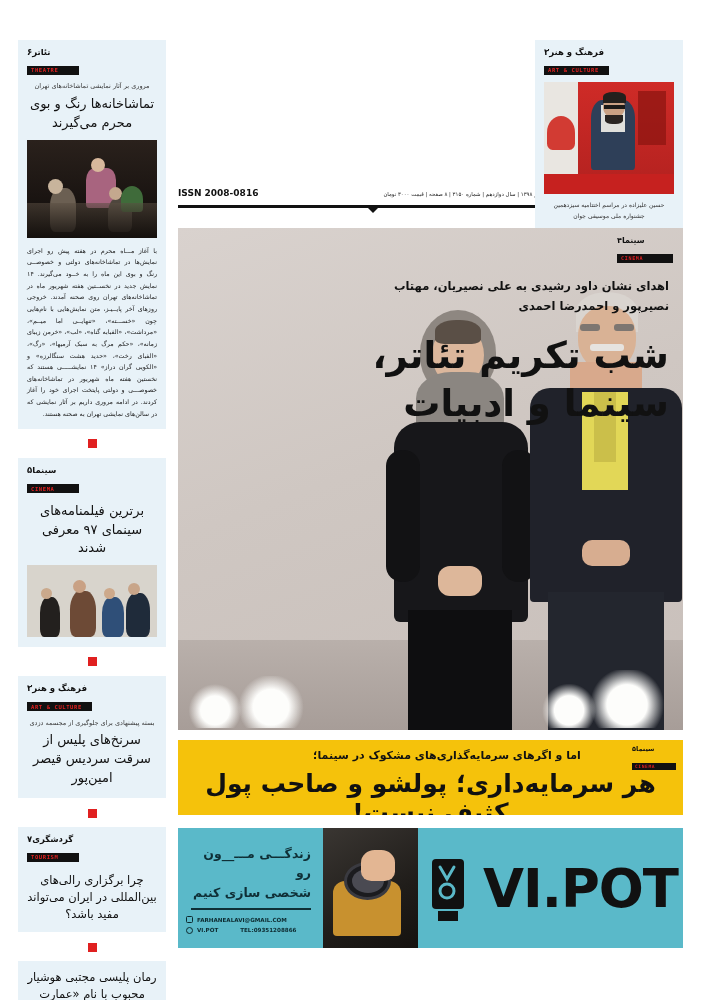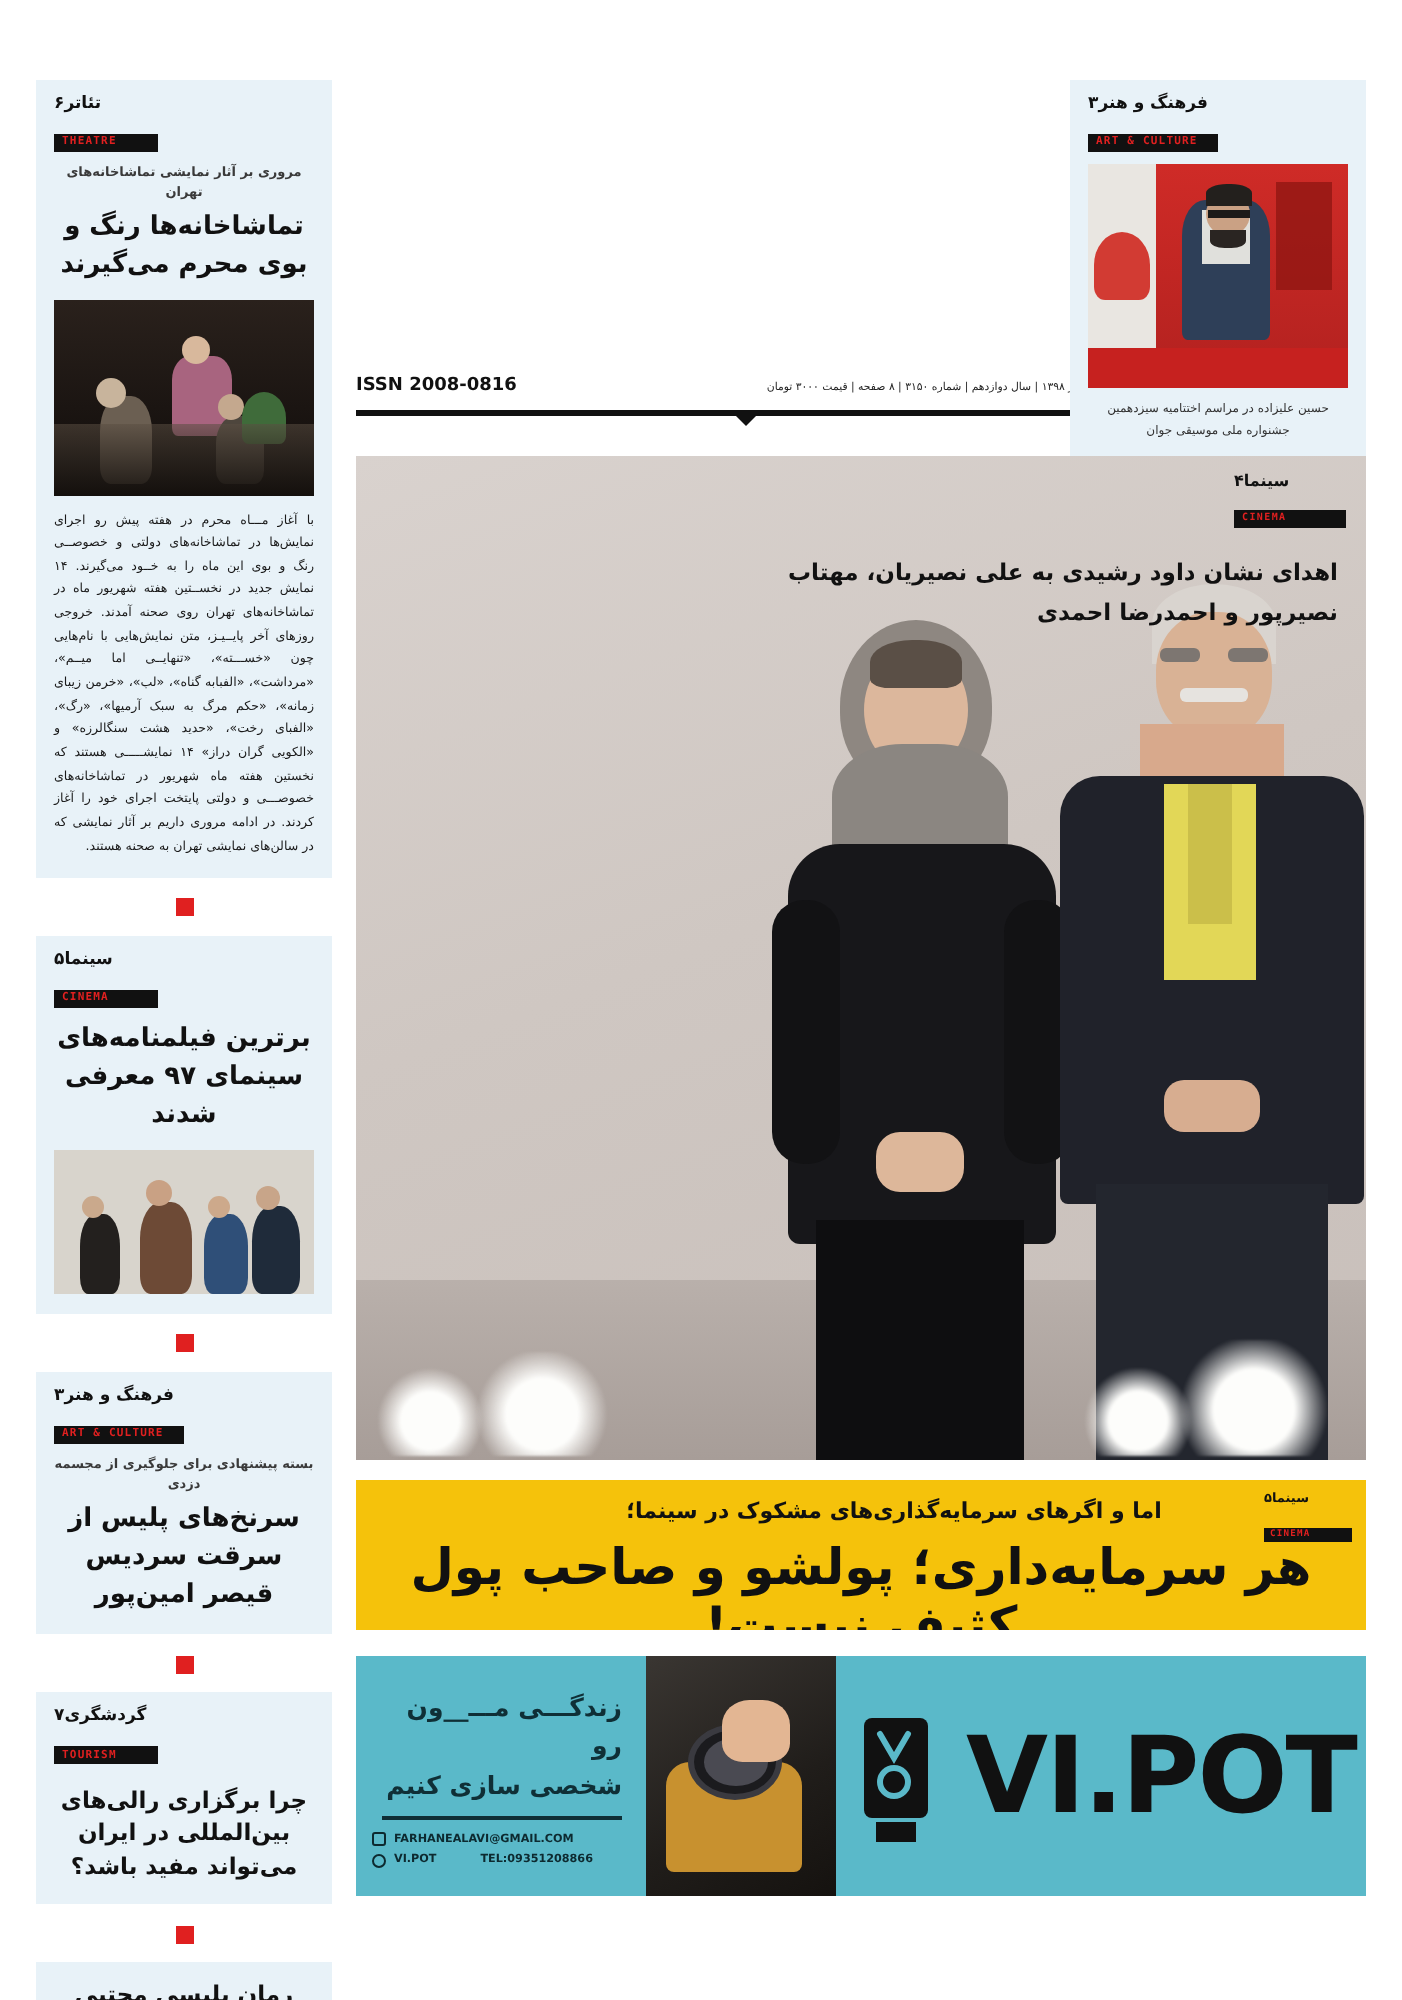--- a/index.html
+++ b/index.html
@@ -32,24 +32,24 @@
   .red-square { width: 9px; height: 9px; background: #e02020; margin: 0 auto; }
 
   
   #left-sidebar {
     position: absolute; left: 18px; top: 40px;
     width: 148px; height: 930px;
   }
   .side-block { background: #e8f2f8; padding: 8px 9px 10px; margin-bottom: 0; }
   .side-sub {
     font-size: 6.5px; color: #3a3a3a; text-align: center;
-    line-height: 1.5; margin: 6px 0 3px; font-weight: 700;
+    line-height: 1.5; margin: 6px 0 3px; font-weight: 400;
   }
   .side-head {
-    font-size: 13px; font-weight: bold; color: #111;
+    font-size: 13px; font-weight: normal; color: #111;
     text-align: center; line-height: 1.45; letter-spacing: -0.3px;
   }
   .side-head.small { font-size: 11.5px; }
   .side-photo { width: 100%; height: 98px; margin-top: 7px; position: relative; overflow: hidden; background:#1a1410; }
   .side-photo.p2 { height: 72px; background: #d8d4cc; }
   .side-body {
     font-size: 6.3px; color: #1a1a1a; text-align: justify;
     line-height: 1.85; margin-top: 7px; direction: rtl;
   }
 
@@ -328,20 +328,21 @@
     <div class="flower" style="left:10px;"></div>
     <div class="flower" style="left:58px;width:70px;height:52px;"></div>
     <div class="flower" style="right:16px;width:80px;height:58px;"></div>
     <div class="flower" style="right:86px;width:56px;height:44px;"></div>
 
     <div id="main-kicker">
       <div class="mk-fa">سینما۴</div>
       <div class="mk-en">CINEMA</div>
     </div>
     <div id="main-sub">اهدای نشان داود رشیدی به علی نصیریان، مهتاب نصیرپور و احمدرضا احمدی</div>
+    <div id="main-head">شب تکریم تئاتر، سینما و ادبیات</div>
   </div>
 
   <div id="yellow">
     <div id="y-kicker">
       <div class="yk-fa">سینما۵</div>
       <div class="yk-en">CINEMA</div>
     </div>
     <div id="y-sub">اما و اگرهای سرمایه‌گذاری‌های مشکوک در سینما؛</div>
     <div id="y-head">هر سرمایه‌داری؛ پولشو و صاحب پول کثیف نیست!</div>
   </div>

